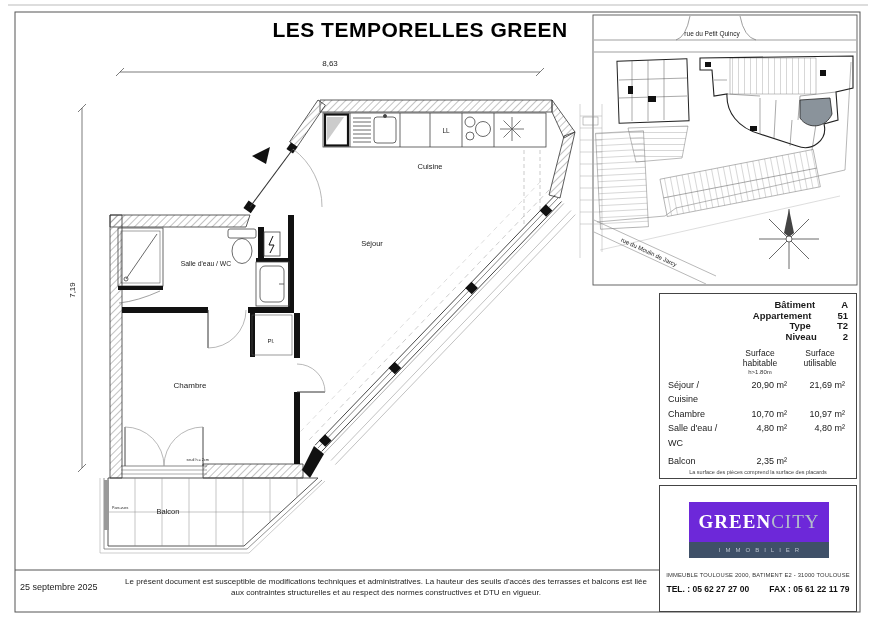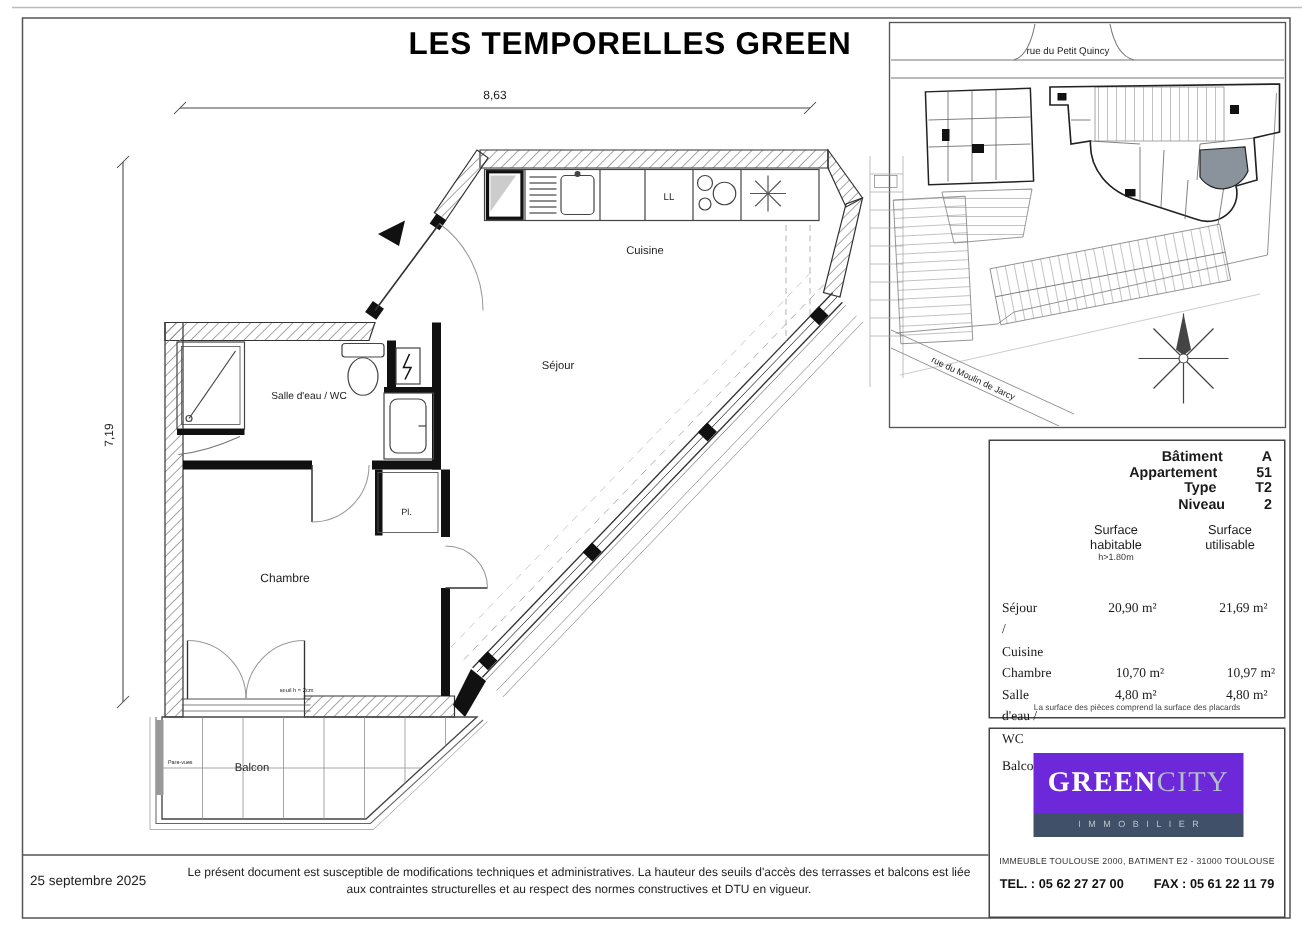--- a/index.html
+++ b/index.html
@@ -10,25 +10,25 @@
   .sheet-title{left:180px;top:18px;width:480px;text-align:center;
     font-size:21px;font-weight:bold;letter-spacing:.5px;color:#000;}
   
   svg{position:absolute;left:0;top:0;}
   svg text{font-family:"Liberation Sans",sans-serif;fill:#222;}
   
   .info-table{left:659px;top:293px;width:198px;height:186px;border:1px solid #444;
     box-sizing:border-box;font-size:9px;padding:6px 8px 2px 8px;}
   .meta-row{display:flex;justify-content:flex-end;font-weight:bold;
     font-size:9.5px;line-height:10.5px;gap:26px;}
-  .surf-grid{display:grid;grid-template-columns:1fr 60px 56px;column-gap:18px;}
+  .surf-grid{display:grid;grid-template-columns:1fr 60px 56px;column-gap:2px;}
   .surf-head{margin-top:7px;}
   .surf-head .hcell{text-align:center;font-size:8.5px;line-height:9.5px;}
   .hsub{font-size:6px;color:#333;}
-  .surf-rows{margin-top:20px;font-family:Liberation Serif, serif;}
+  .surf-rows{margin-top:0;}
   .surf-grid .val{text-align:right;padding-right:3px;}
   .surf-row{line-height:14.5px;}
   .total-row{font-weight:bold;margin-top:6px;line-height:15px;}
   .balcon-row{margin-top:4px;line-height:14px;}
   .table-note{position:absolute;left:0;right:0;bottom:3px;text-align:center;
     font-size:5.5px;color:#444;}
   
   .logo-box{left:659px;top:485px;width:198px;height:127px;border:1px solid #444;
     box-sizing:border-box;}
   .logo-block{position:absolute;left:29px;top:16px;width:140px;height:56px;}

